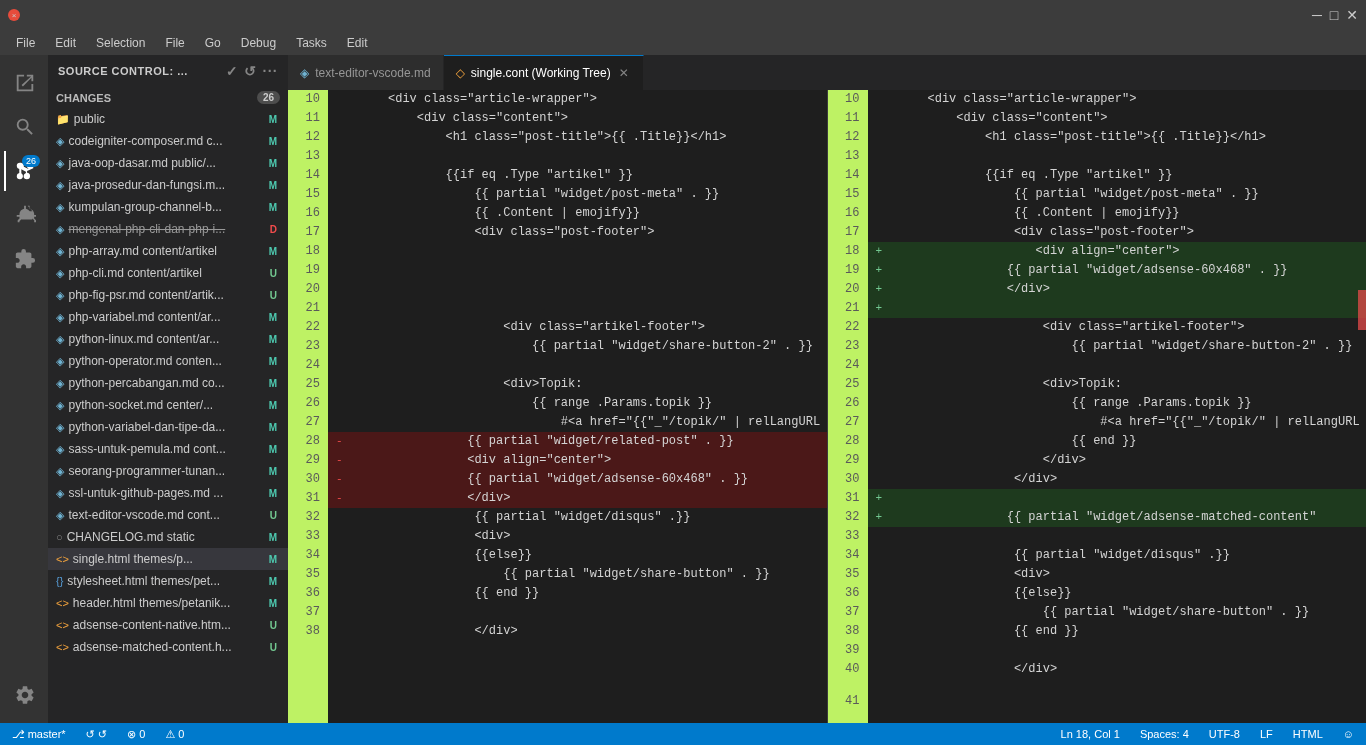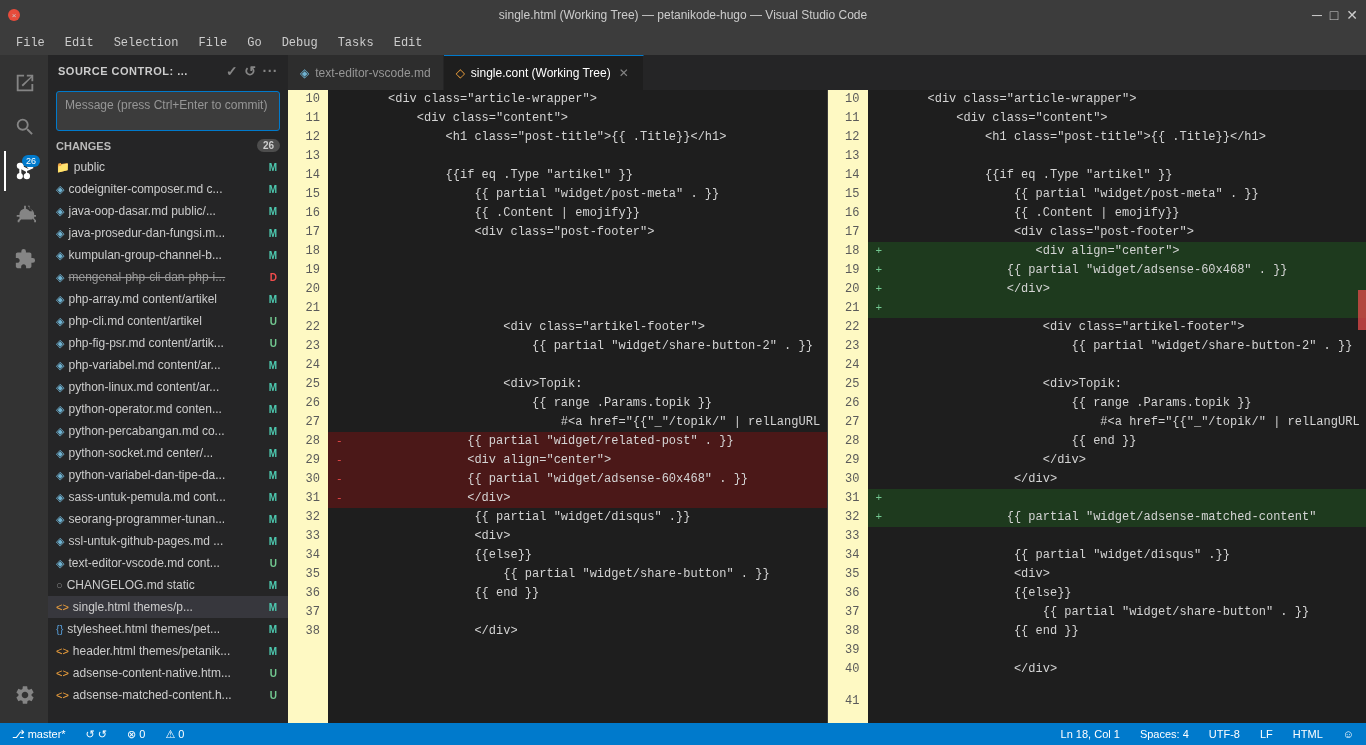--- a/index.html
+++ b/index.html
@@ -67,21 +67,20 @@
       padding: 0 8px;
       flex-shrink: 0;
       gap: 4px;
     }
     .menu-item {
       padding: 2px 8px;
       cursor: pointer;
       font-size: 12px;
       color: #cccccc;
       border-radius: 3px;
-      font-family: Liberation Mono, monospace;
     }
 
     
     .main-layout {
       display: flex;
       flex: 1;
       overflow: hidden;
     }
 
     
@@ -306,21 +305,21 @@
       flex: 1;
       overflow-y: auto;
       overflow-x: auto;
       display: flex;
     }
     .code-scroll::-webkit-scrollbar { width: 8px; height: 8px; }
     .code-scroll::-webkit-scrollbar-track { background: #1e1e1e; }
     .code-scroll::-webkit-scrollbar-thumb { background: #555; }
 
     .line-numbers {
-      background: #fef9c3;
+      background: #bef264;
       color: #5a5a5a;
       padding: 0 8px;
       text-align: right;
       font-family: 'Courier New', monospace;
       font-size: 12px;
       line-height: 19px;
       user-select: none;
       flex-shrink: 0;
       min-width: 40px;
     }
@@ -392,21 +391,20 @@
     }
     .status-spacer { flex: 1; }
   </style>
 </head>
 <body>
 
 <div class="title-bar">
   <div class="title-bar-controls">
     <div class="title-btn close">×</div>
   </div>
-  <span class="title-text">single.html (Working Tree) — petanikode-hugo — Visual Studio Code</span>
   <div class="title-bar-right">
     <span class="title-icon">─</span>
     <span class="title-icon">□</span>
     <span class="title-icon">✕</span>
   </div>
 </div>
 
 <div class="menu-bar">
   <span class="menu-item">File</span>
   <span class="menu-item">Edit</span>
@@ -456,23 +454,20 @@
   </div>
 
   <div class="sidebar">
     <div class="sidebar-header">
       <span>SOURCE CONTROL: ...</span>
       <div class="sidebar-header-icons">
         <span class="sidebar-header-icon">✓</span>
         <span class="sidebar-header-icon">↺</span>
         <span class="sidebar-header-icon">···</span>
       </div>
-    </div>
-    <div class="commit-box">
-      <span style="color:#969696;">Message (press Ctrl+Enter to commit)</span>
     </div>
     <div class="changes-header">
       <span>CHANGES</span>
       <span class="changes-count">26</span>
     </div>
     <div class="file-list">
 
     <div class="file-item">
           <span class="file-icon folder">📁</span>
           <span class="file-name">public</span>

